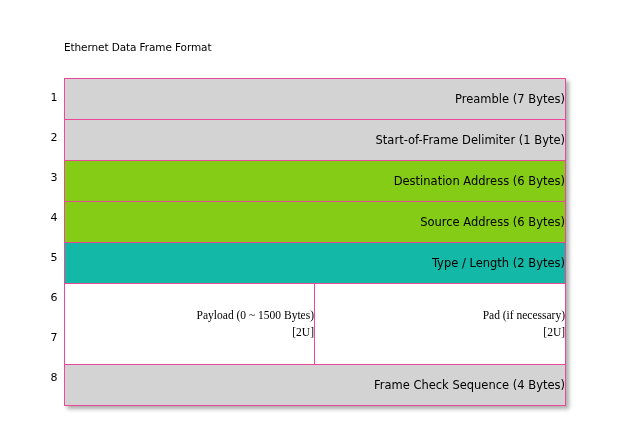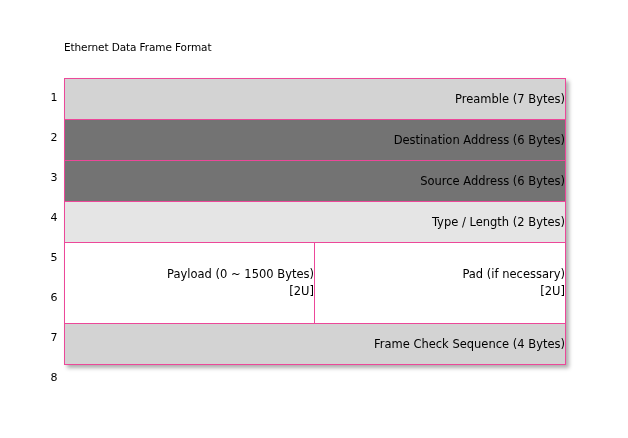--- a/index.html
+++ b/index.html
@@ -73,25 +73,25 @@
   #frame-table td {
     border: 1px solid #ec4899;
     text-align: right;
     vertical-align: middle;
     font-size: 11.5px;
     line-height: 16px;
     padding: 0;
     color: #000000;
   }
   .r-std   { height: 40px; }
-  .r-tall  { height: 80px; }
+  .r-tall  { height: 80px; font-family: Liberation Serif, serif; }
 
   .fill-gray   { background: #d3d3d3; }
-  .fill-blue   { background: #737373; }
-  .fill-cream  { background: #e5e5e5; }
+  .fill-blue   { background: #84cc16; }
+  .fill-cream  { background: #14b8a6; }
   .fill-white  { background: #ffffff; }
 
   .cell-sub {
     display: block;
     font-size: 11.5px;
     line-height: 17px;
   }
 </style>
 </head>
 <body>
@@ -116,20 +116,23 @@
   <table id="frame-table">
     <colgroup>
       <col style="width:250px;">
       <col style="width:251px;">
     </colgroup>
     <tbody>
       <tr>
         <td class="r-std fill-gray" colspan="2">Preamble (7 Bytes)</td>
       </tr>
       <tr>
+        <td class="r-std fill-gray" colspan="2">Start-of-Frame Delimiter (1 Byte)</td>
+      </tr>
+      <tr>
         <td class="r-std fill-blue" colspan="2">Destination Address (6 Bytes)</td>
       </tr>
       <tr>
         <td class="r-std fill-blue" colspan="2">Source Address (6 Bytes)</td>
       </tr>
       <tr>
         <td class="r-std fill-cream" colspan="2">Type / Length (2 Bytes)</td>
       </tr>
       <tr>
         <td class="r-tall fill-white">

